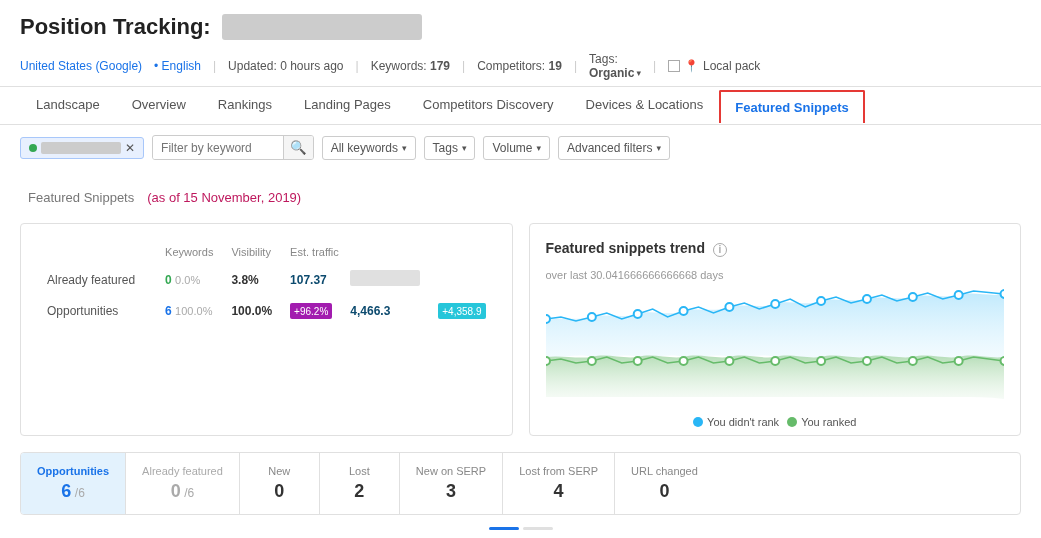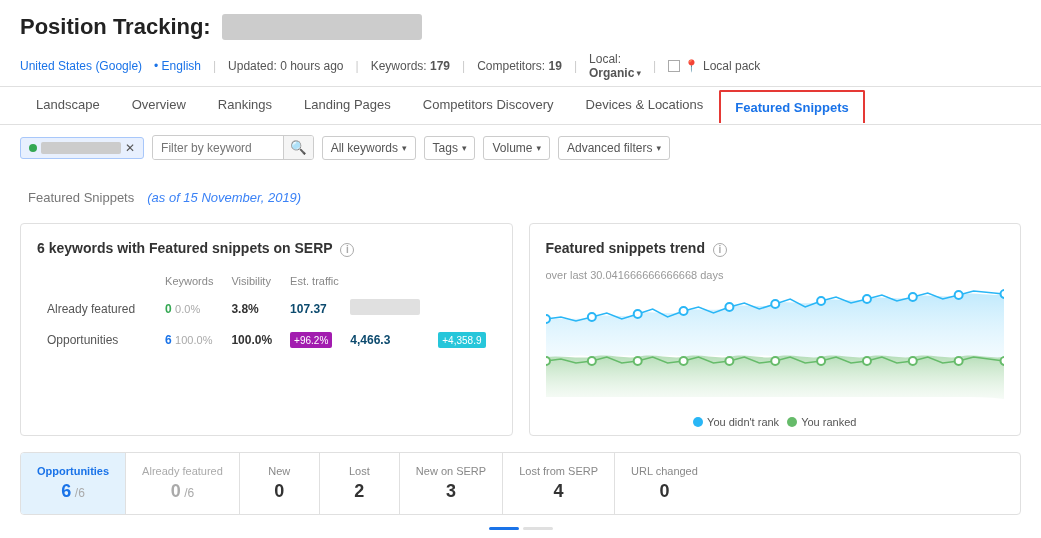--- a/index.html
+++ b/index.html
@@ -123,21 +123,21 @@
       <span>Keywords:</span>
       <strong>179</strong>
     </span>
     <span class="sep">|</span>
     <span>
       <span>Competitors:</span>
       <strong>19</strong>
     </span>
     <span class="sep">|</span>
     <span>
-      <span>Local:</span>
+      <span>Tags:</span>
       <span class="dropdown">
         <strong>Organic</strong>
         <span class="dropdown-arrow">▾</span>
       </span>
     </span>
     <span class="sep">|</span>
     <span class="local-pack-group">
       <span class="checkbox-square"></span>
       <span>📍</span>
       <span>Local pack</span>
@@ -179,31 +179,27 @@
     <div class="filter-dropdown">
       <span>Advanced filters</span>
       <span class="arrow">▾</span>
     </div>
   </div>
 
   <div class="content">
     <div>
       <span class="section-title">
         <span>Featured Snippets</span>
-        <span style="font-size:13px;font-weight:normal;color:#3b82f6;margin-left:8px;font-style:italic;">(as of 15 November, 2019)</span>
+        <span style="font-size:13px;font-weight:normal;color:#be185d;margin-left:8px;">(as of 15 November, 2019)</span>
       </span>
     </div>
 
     <div class="cards-row">
 
       <div class="card card-left">
-        <div class="card-title">
-          <span>6 keywords with Featured snippets on SERP</span>
-          <span class="info-icon">i</span>
-        </div>
         <table class="keywords-table">
           <thead>
             <tr>
               <th></th>
               <th>Keywords</th>
               <th>Visibility</th>
               <th colspan="2">Est. traffic</th>
             </tr>
           </thead>
           <tbody>

